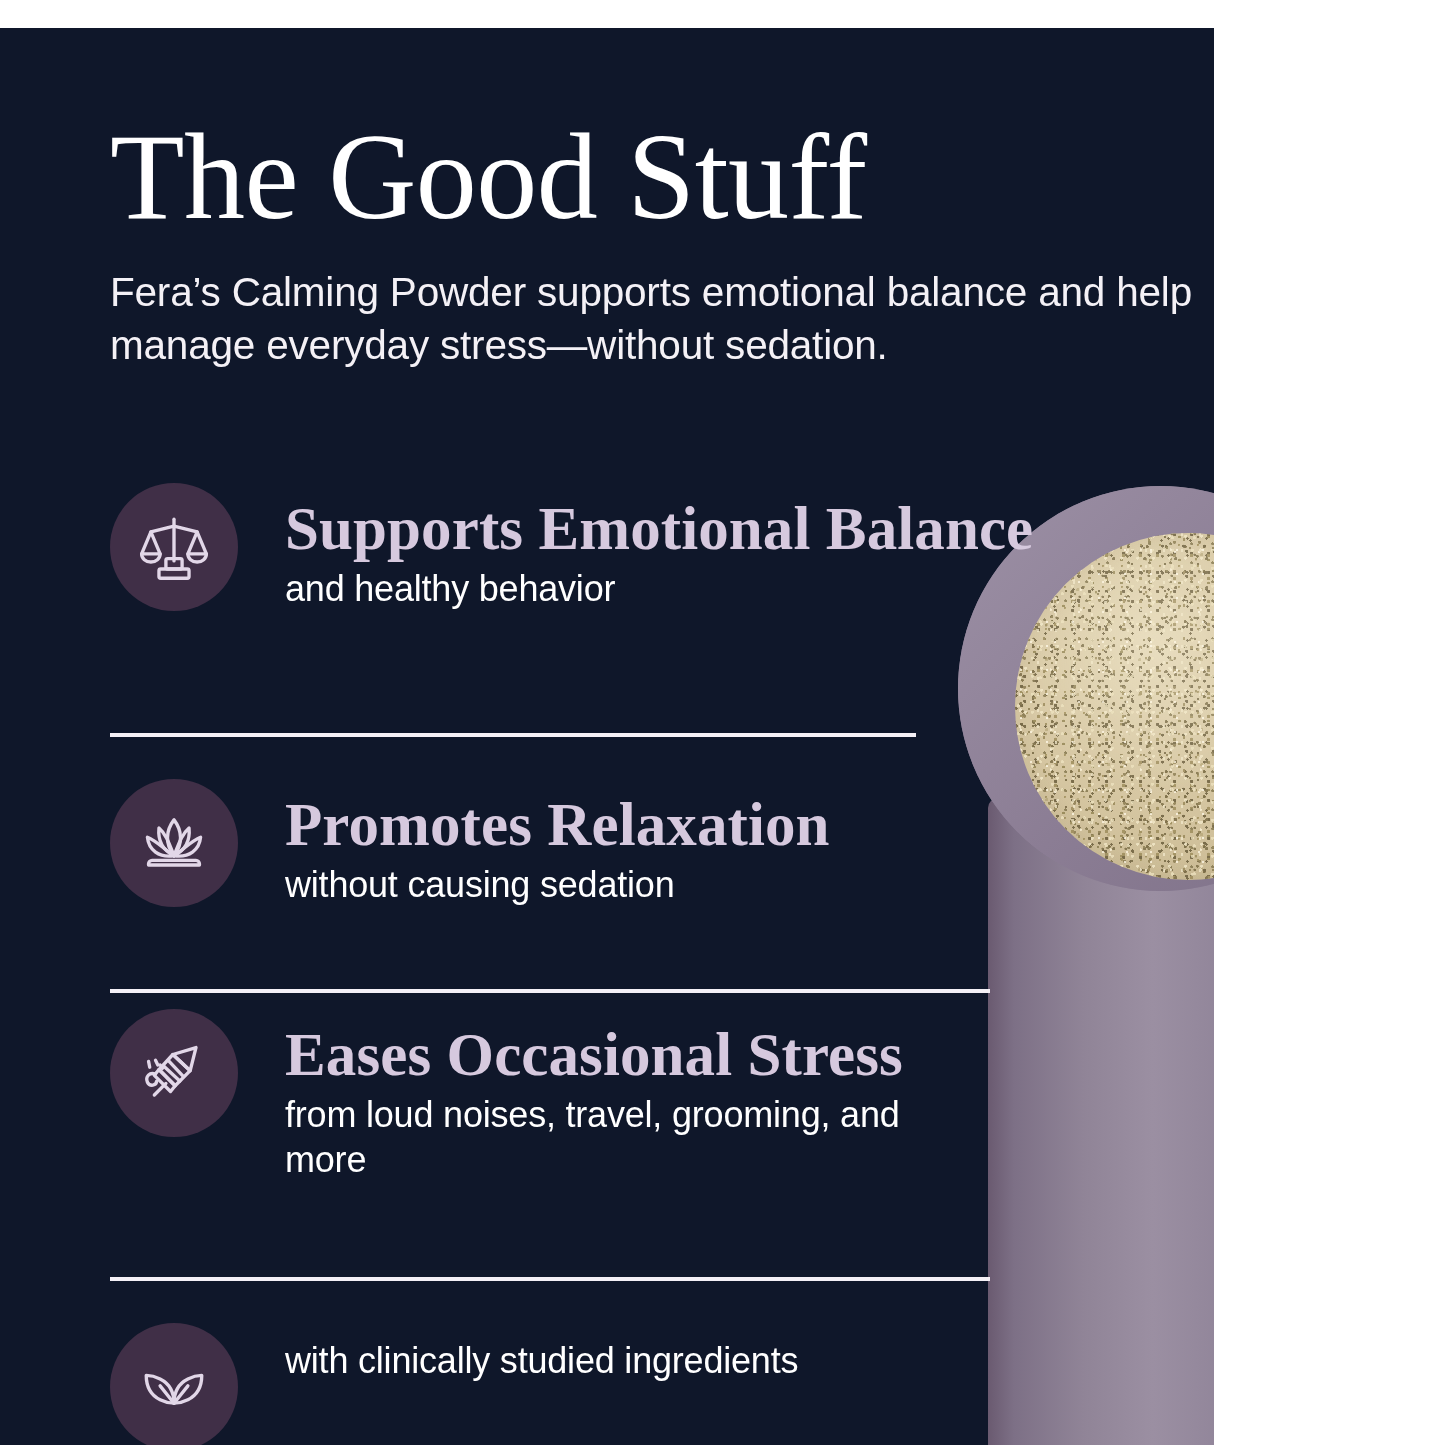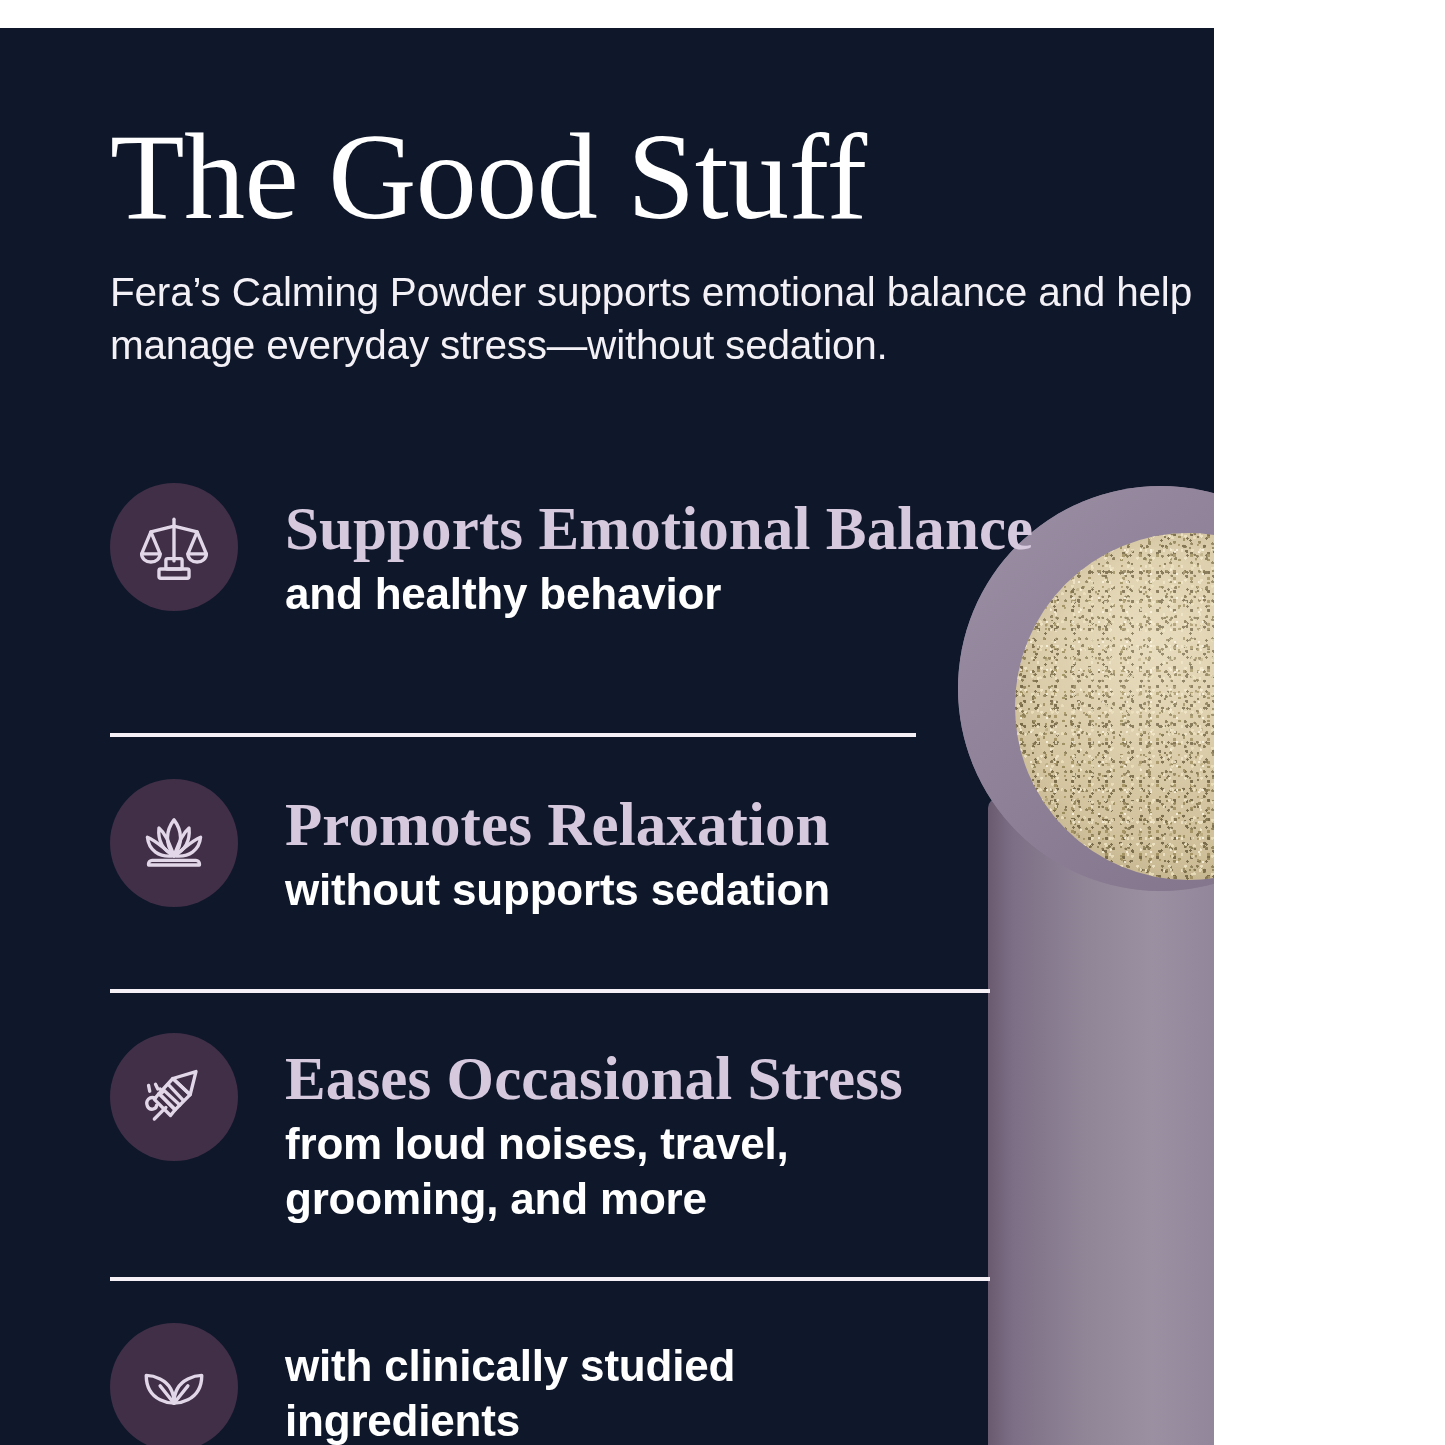--- a/index.html
+++ b/index.html
@@ -203,24 +203,24 @@
     font-family: "Liberation Serif", "DejaVu Serif", serif;
     font-size: 61px;
     line-height: 1.12;
     color: #d6c9de;
     font-weight: 700;
     letter-spacing: 0.1px;
     margin: 0;
   }
   .feature-sub {
     font-family: "Liberation Sans", sans-serif;
-    font-size: 44px;
+    font-size: 36px;
     line-height: 1.24;
     color: #ffffff;
-    font-weight: 700;
+    font-weight: 400;
     letter-spacing: -0.2px;
     margin: 4px 0 0 0;
     max-width: 640px;
   }
   .divider {
     height: 4px;
     background: #f4f0f6;
     margin: 0;
   }
   .divider.stop-at-scoop { width: 806px; }
@@ -284,27 +284,27 @@
           <path d="M32 12 C25 21 24 33 32 43 C40 33 39 21 32 12 Z"></path>
           <path d="M19 19 C18 29 22 38 32 43 C28 33 25 24 19 19 Z"></path>
           <path d="M45 19 C46 29 42 38 32 43 C36 33 39 24 45 19 Z"></path>
           <path d="M9 27 C10 38 19 45 32 43 C24 38 17 30 9 27 Z"></path>
           <path d="M55 27 C54 38 45 45 32 43 C40 38 47 30 55 27 Z"></path>
           <path d="M13 47 h38 a3 3 0 0 1 3 3 v1 H10 v-1 a3 3 0 0 1 3 -3 Z"></path>
         </svg>
       </div>
       <div class="feature-text">
         <div class="feature-title">Promotes Relaxation</div>
-        <div class="feature-sub">without supports sedation</div>
+        <div class="feature-sub">without causing sedation</div>
       </div>
     </div>
     <div class="pad-2"></div>
     <div class="divider stop-short"></div>
 
-    <div class="feature-row row-3" style="padding-top:40px;justify-content:center;">
+    <div class="feature-row row-3" style="padding-top:16px;justify-content:center;">
       <div class="feature-icon-wrap">
         <svg viewBox="0 0 64 64" fill="none" stroke="#e2d7e8" stroke-width="2.9" stroke-linecap="round" stroke-linejoin="round">
           <path d="M31 16 L51 10 L46 30 Z"></path>
           <path d="M31 16 L19 29 L33 43 L46 30 Z"></path>
           <line x1="27" y1="21" x2="40" y2="35"></line>
           <line x1="23" y1="26" x2="37" y2="39"></line>
           <path d="M19 29 L15 34 L29 48 L33 43 Z"></path>
           <line x1="25" y1="41" x2="15" y2="51"></line>
           <path d="M16 33 C11 31 7 35 9 40 C11 44 17 43 17 39"></path>
           <line x1="10" y1="22" x2="11" y2="27"></line>

